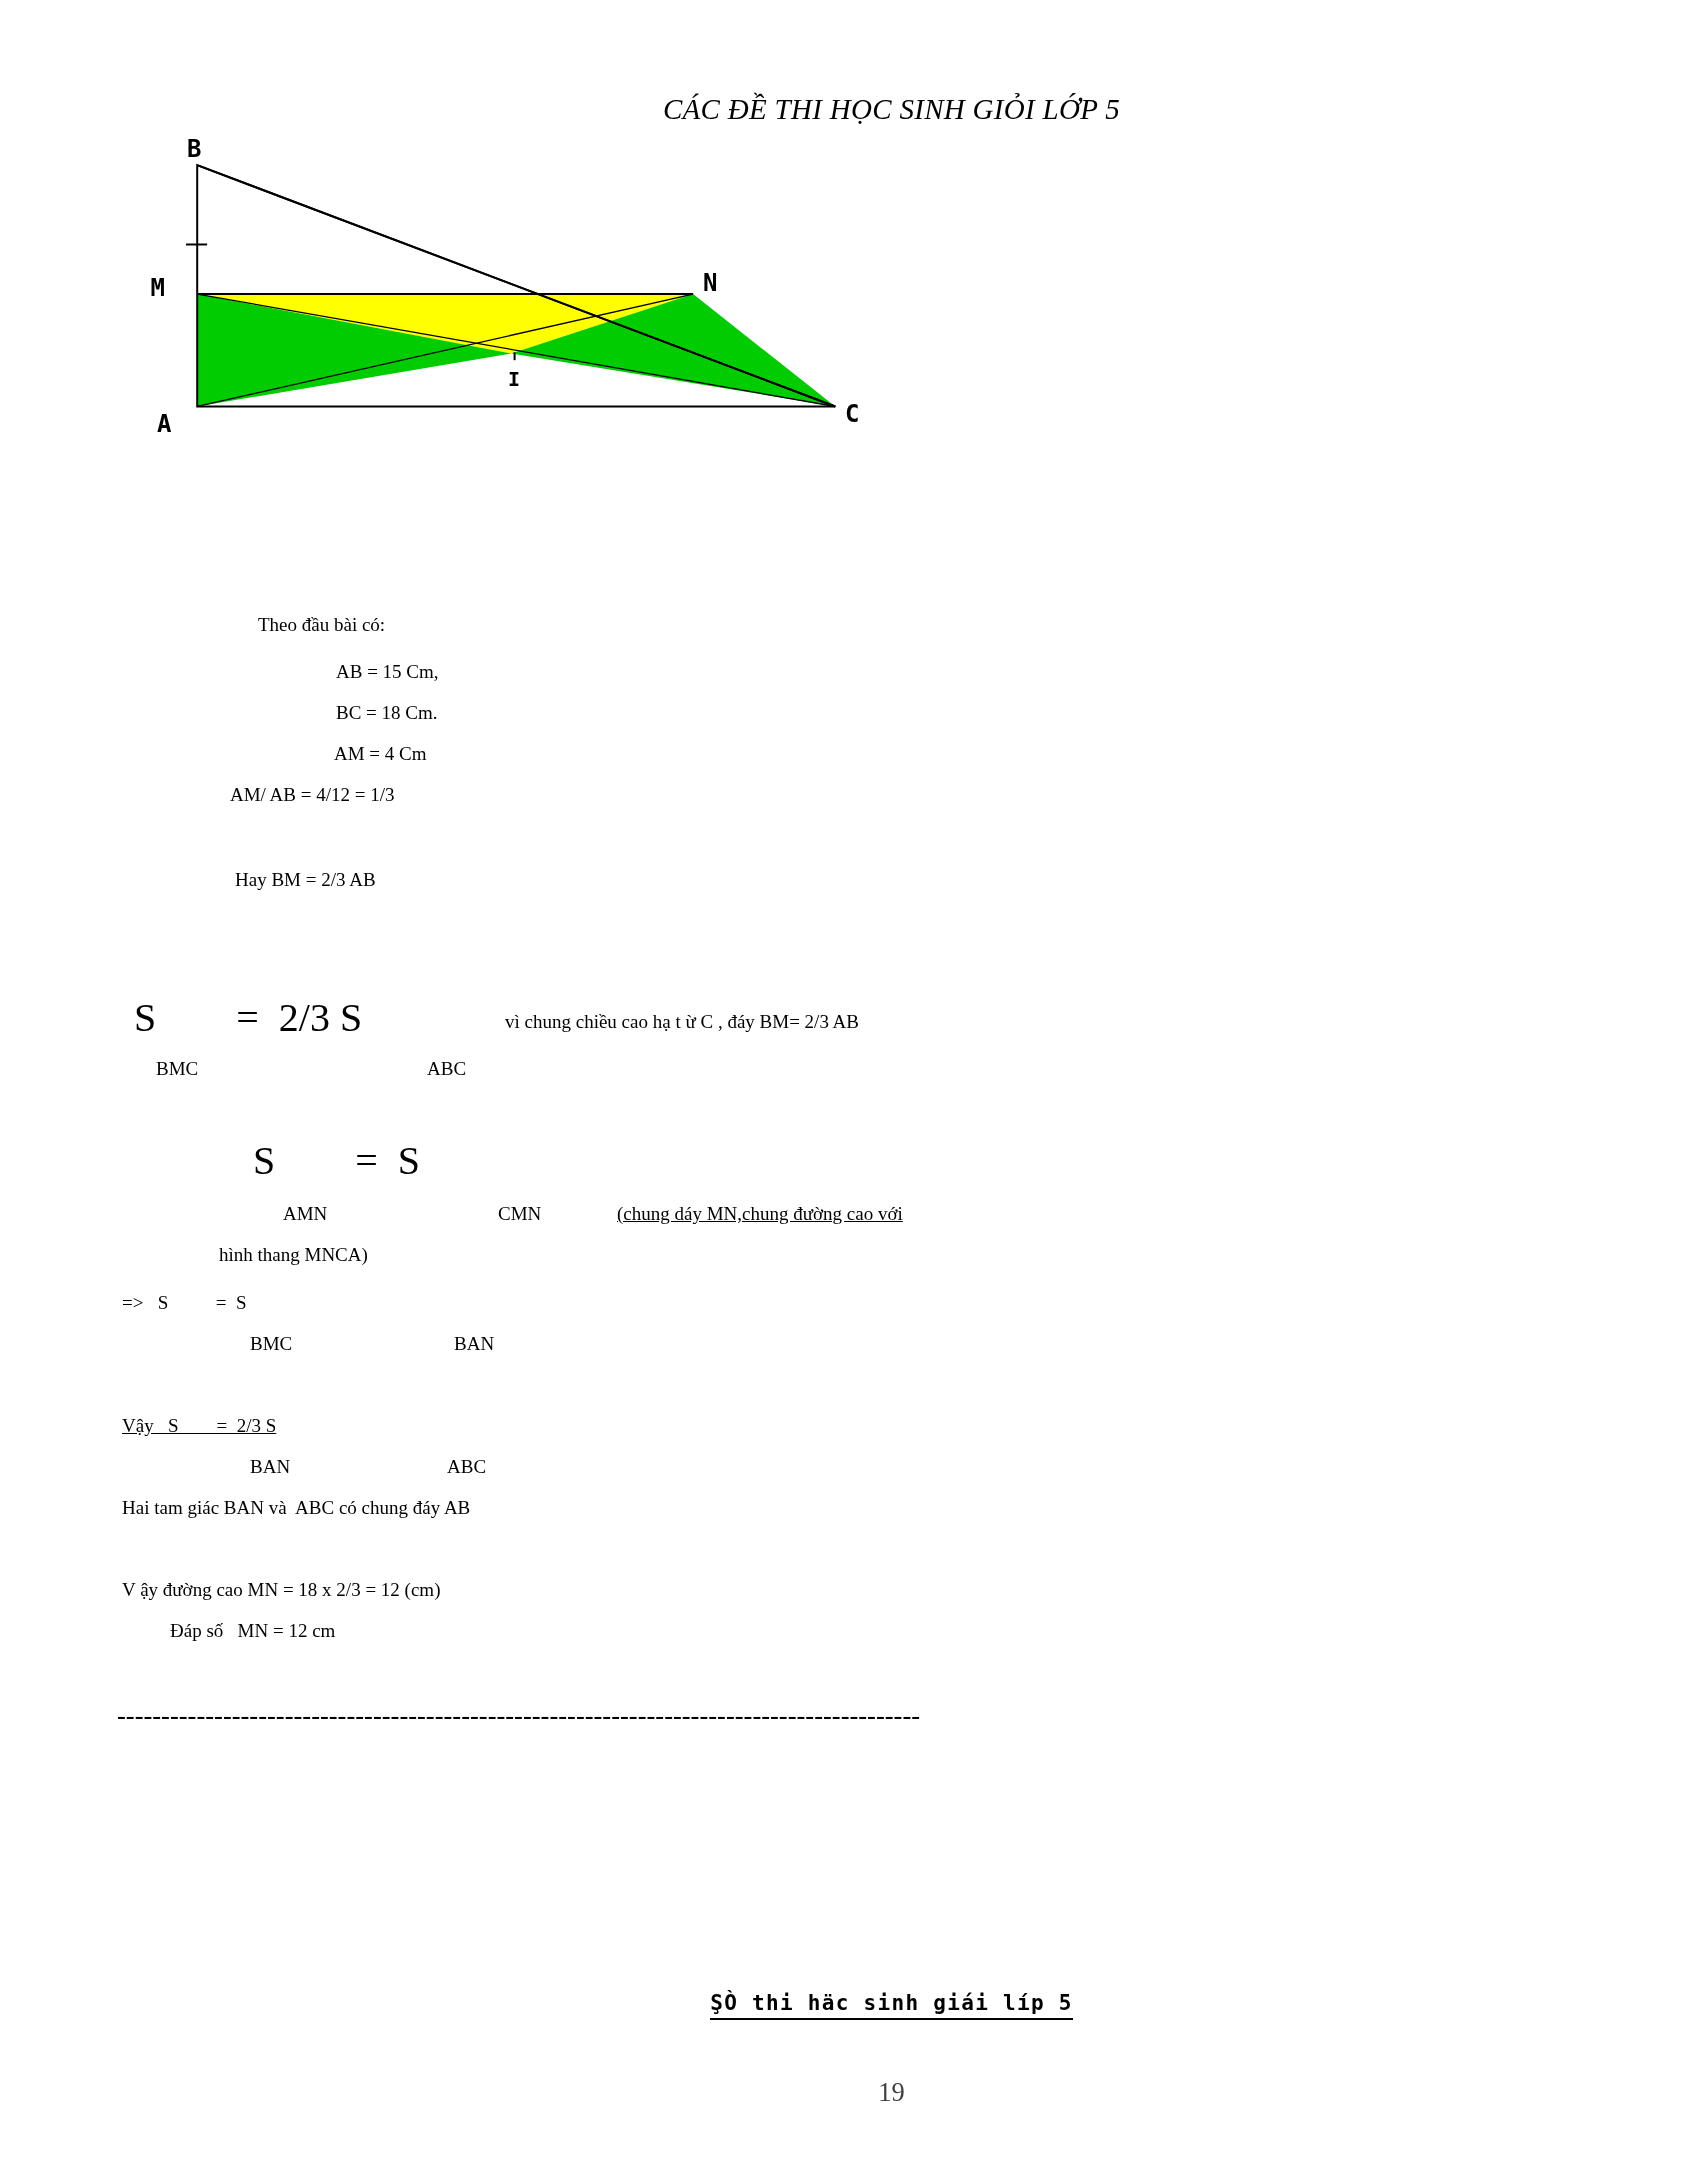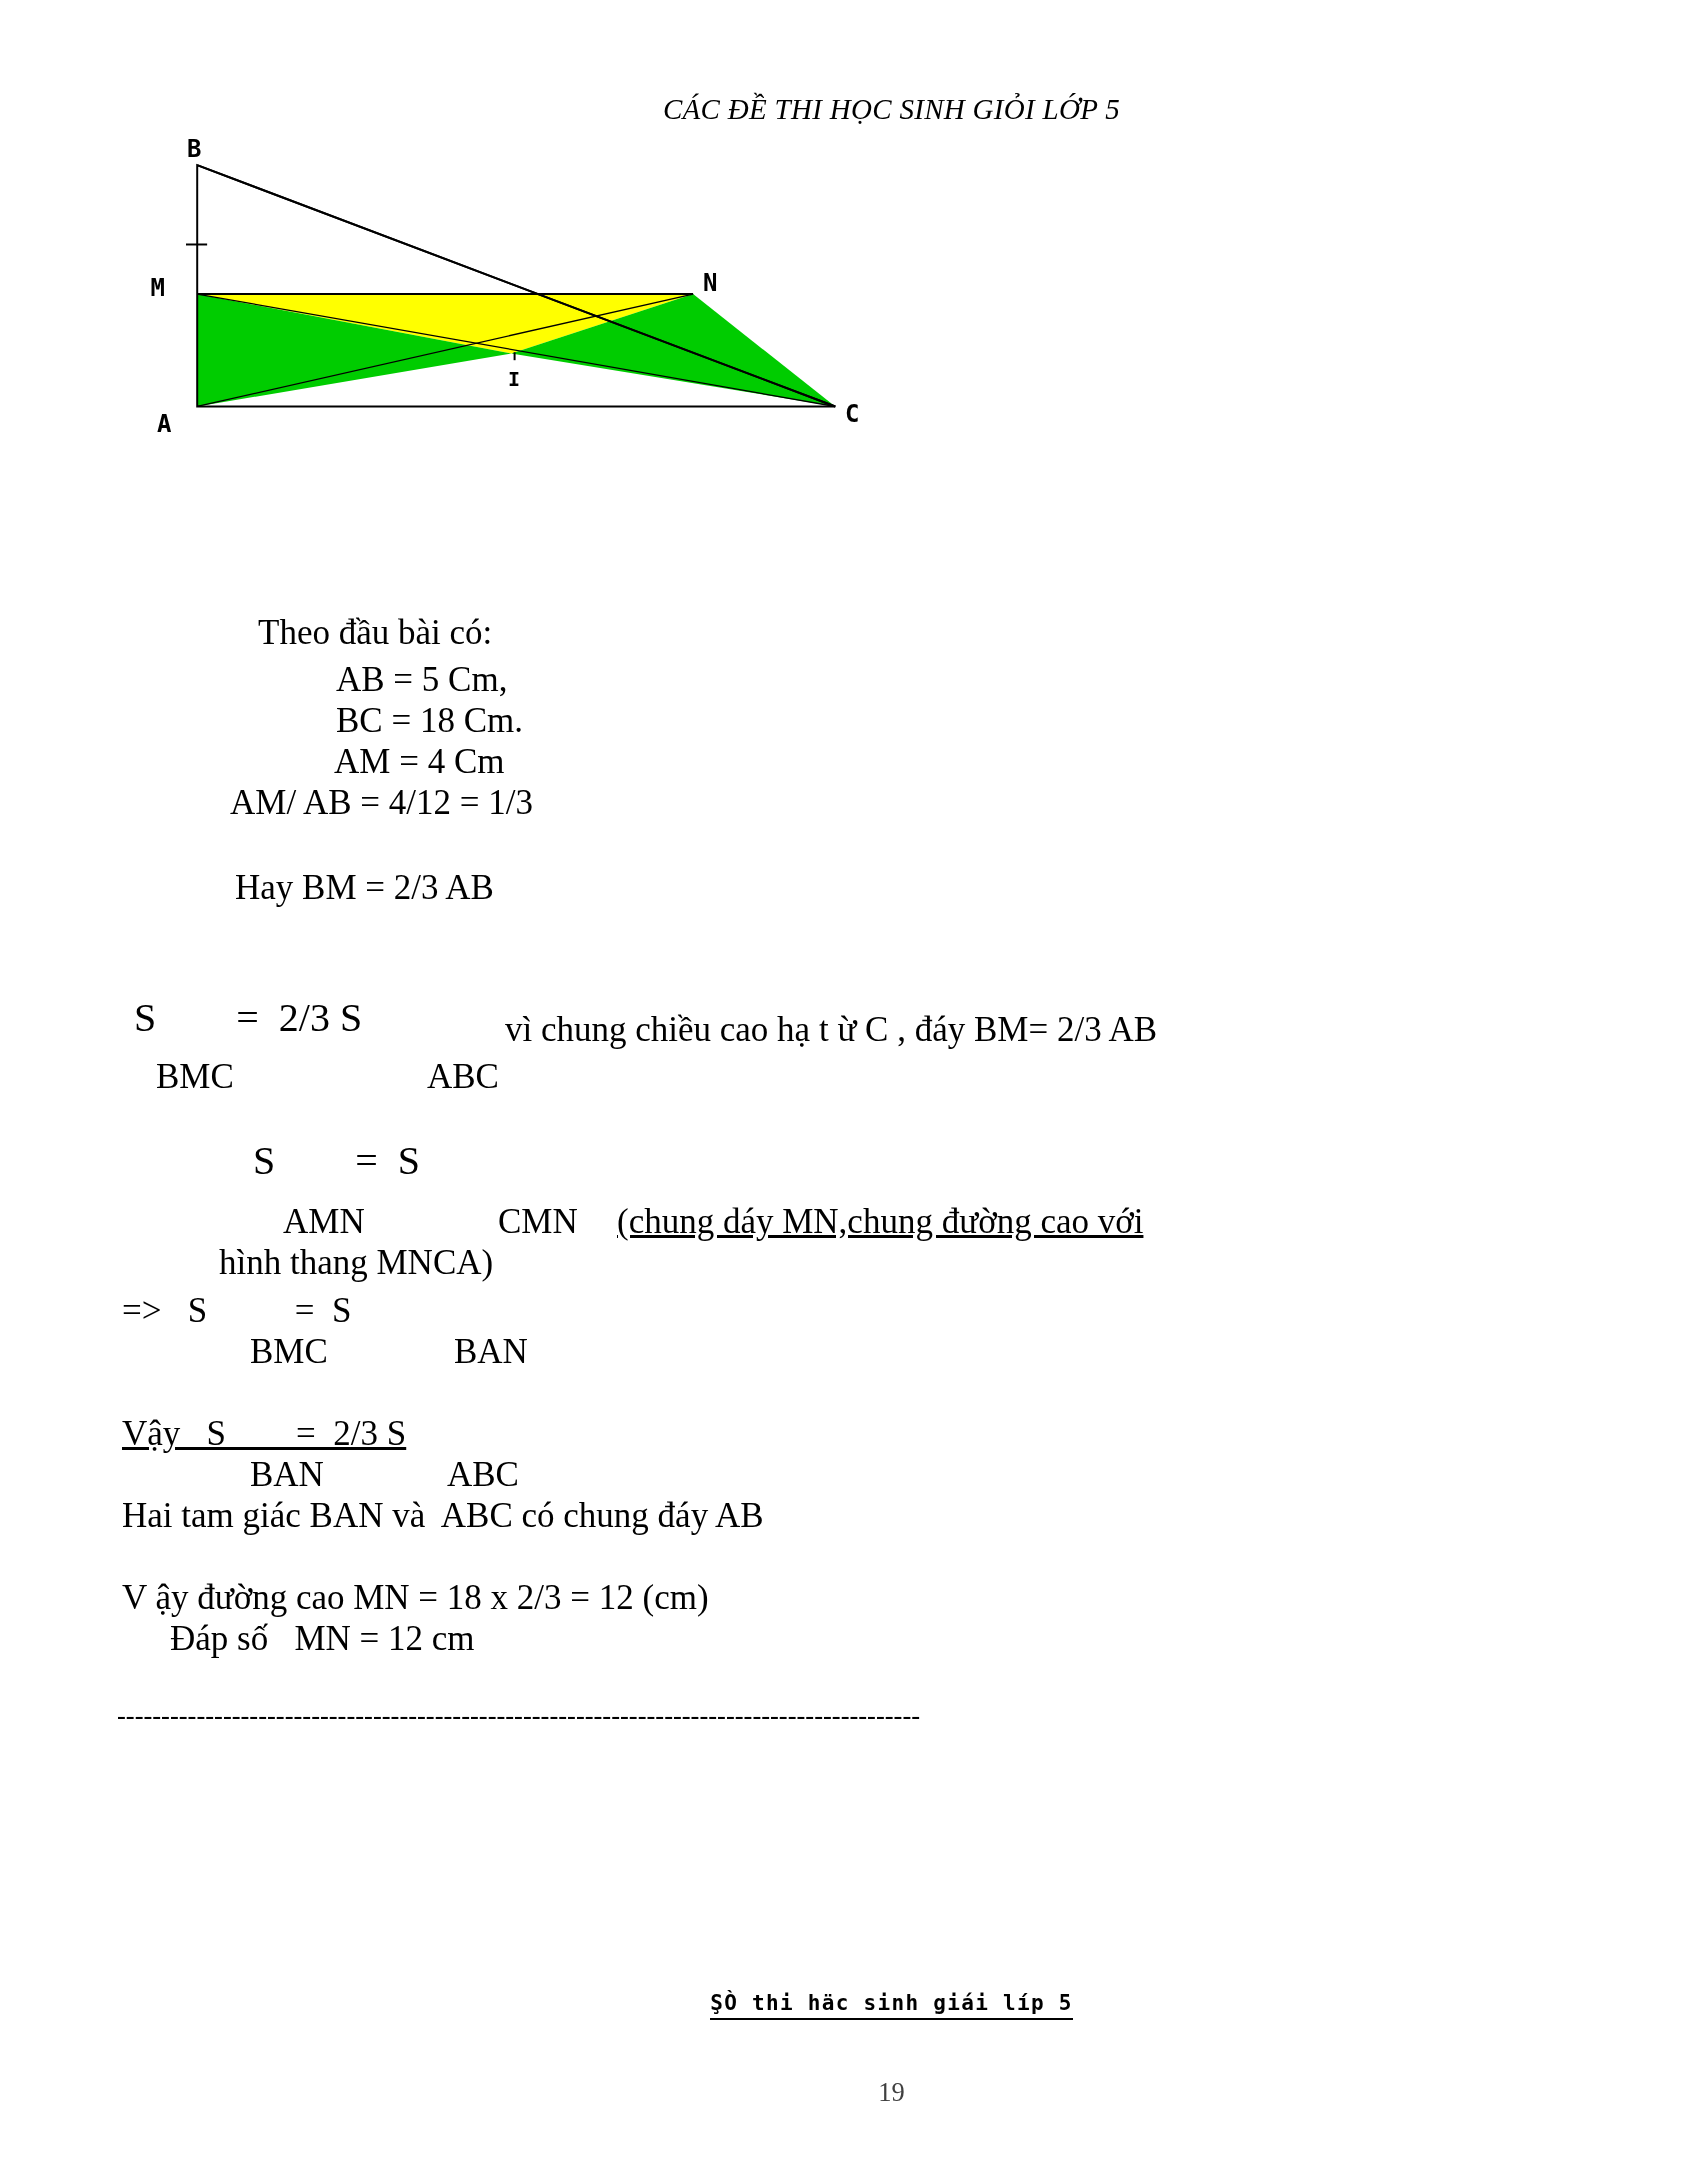--- a/index.html
+++ b/index.html
@@ -41,21 +41,21 @@
   }
   .fig-label {
     position: absolute;
     font-family: "DejaVu Sans Mono", monospace;
     font-weight: bold;
     font-size: 24px;
     color: #000;
   }
   .body-text {
     position: absolute;
-    font-size: 35px;
+    font-size: 19px;
     line-height: 1.0;
     white-space: pre;
   }
   .big-s {
     font-size: 40px;
   }
   .divider {
     position: absolute;
     left: 69px;
     top: 1700px;
@@ -124,21 +124,21 @@
 
     <span class="fig-label" style="left: 53px; top: -6.6px;">B</span>
     <span class="fig-label" style="left: 16.5px; top: 132px;">M</span>
     <span class="fig-label" style="left: 569px; top: 127px;">N</span>
     <span class="fig-label" style="left: 374px; top: 225px; font-size: 20px;">I</span>
     <span class="fig-label" style="left: 23px; top: 268px;">A</span>
     <span class="fig-label" style="left: 711px; top: 258px;">C</span>
   </div>
 
   <div class="body-text" style="left: 210px; top: 615px;">Theo đầu bài có:</div>
-  <div class="body-text" style="left: 288px; top: 662px;">AB = 5 Cm,</div>
+  <div class="body-text" style="left: 288px; top: 662px;">AB = 15 Cm,</div>
   <div class="body-text" style="left: 288px; top: 703px;">BC = 18 Cm.</div>
   <div class="body-text" style="left: 286px; top: 744px;">AM = 4 Cm</div>
   <div class="body-text" style="left: 182px; top: 785px;">AM/ AB = 4/12 = 1/3</div>
   <div class="body-text" style="left: 187px; top: 870px;">Hay BM = 2/3 AB</div>
 
   <div class="body-text big-s" style="left: 86px; top: 998px;">S        =  2/3 S</div>
   <div class="body-text" style="left: 457px; top: 1012px;">vì chung chiều cao hạ t ừ C , đáy BM= 2/3 AB</div>
   <div class="body-text" style="left: 108px; top: 1059px;">BMC</div>
   <div class="body-text" style="left: 379px; top: 1059px;">ABC</div>
 

